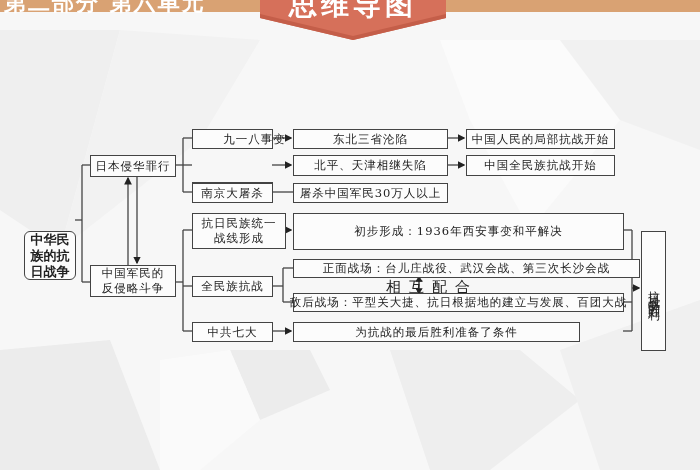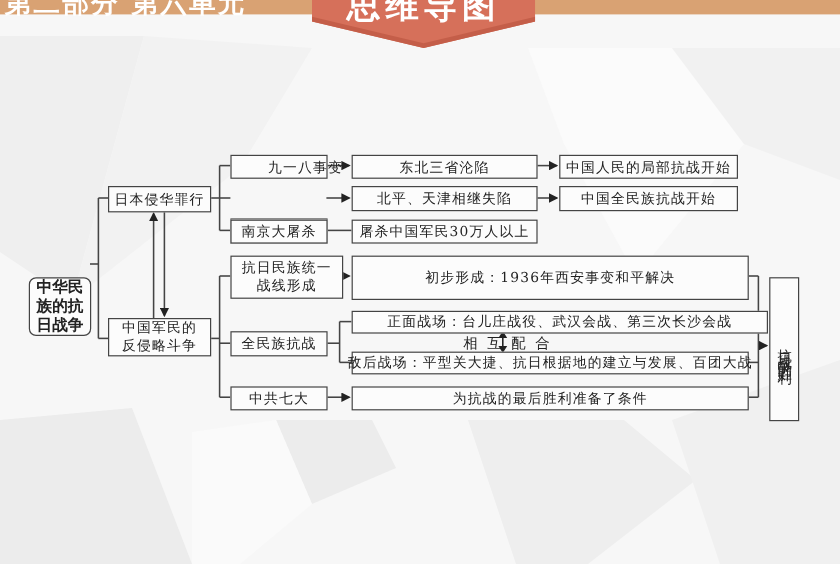--- a/index.html
+++ b/index.html
@@ -12,21 +12,21 @@
   .banner{position:absolute;left:260px;top:0;width:186px;height:40px;}
   .banner-text{position:absolute;left:260px;top:-14px;width:186px;text-align:center;font-size:28px;
     font-weight:bold;color:#fff;font-family:"DejaVu Sans","Liberation Sans",sans-serif;letter-spacing:4px;white-space:nowrap;}
   .box{position:absolute;border:1.5px solid #444;background:#fcfcfc;box-sizing:border-box;
     font-size:11.5px;color:#222;display:flex;align-items:center;justify-content:center;
     text-align:center;line-height:15px;letter-spacing:1px;white-space:nowrap;}
   .root{border-radius:6px;font-size:13px;font-weight:bold;line-height:16px;letter-spacing:0;
     font-family:"DejaVu Sans","Liberation Sans",sans-serif;white-space:normal;padding:0 3px;}
   .vert{writing-mode:vertical-rl;letter-spacing:3px;font-size:12px;}
   .lines{position:absolute;left:0;top:0;width:700px;height:470px;pointer-events:none;}
-  .note{position:absolute;font-size:12px;color:#222;letter-spacing:1px;white-space:nowrap;}
+  .note{position:absolute;font-size:15px;color:#222;letter-spacing:1px;white-space:nowrap;}
 </style>
 </head>
 <body>
 
 <svg class="bg" viewBox="0 0 700 470">
   <rect width="700" height="470" fill="#f7f7f7"></rect>
   <polygon points="0,30 120,30 60,250 0,210" fill="#efefef"></polygon>
   <polygon points="120,30 260,40 200,140 60,250" fill="#f2f2f2"></polygon>
   <polygon points="440,40 560,40 620,120 530,230 470,120" fill="#fbfbfb"></polygon>
   <polygon points="560,40 700,40 700,150 620,120" fill="#f1f1f1"></polygon>
@@ -157,19 +157,19 @@
 </div>
 <div class="box" style="left:293px;top:259px;width:347px;height:19px;">
   <span>正面战场：台儿庄战役、武汉会战、第三次长沙会战</span>
 </div>
 <span class="note" style="left:386px;top:278px;">
   <span style="letter-spacing:8px;">相互配合</span>
 </span>
 <div class="box" style="left:293px;top:293px;width:331px;height:19px;">
   <span>敌后战场：平型关大捷、抗日根据地的建立与发展、百团大战</span>
 </div>
-<div class="box" style="left:293px;top:322px;width:331px;height:20px;">
+<div class="box" style="left:293px;top:322px;width:287px;height:20px;">
   <span>为抗战的最后胜利准备了条件</span>
 </div>
 
 <div class="box vert" style="left:641px;top:231px;width:25px;height:120px;">
   <span>抗日战争的胜利</span>
 </div>
 
 </body></html>

